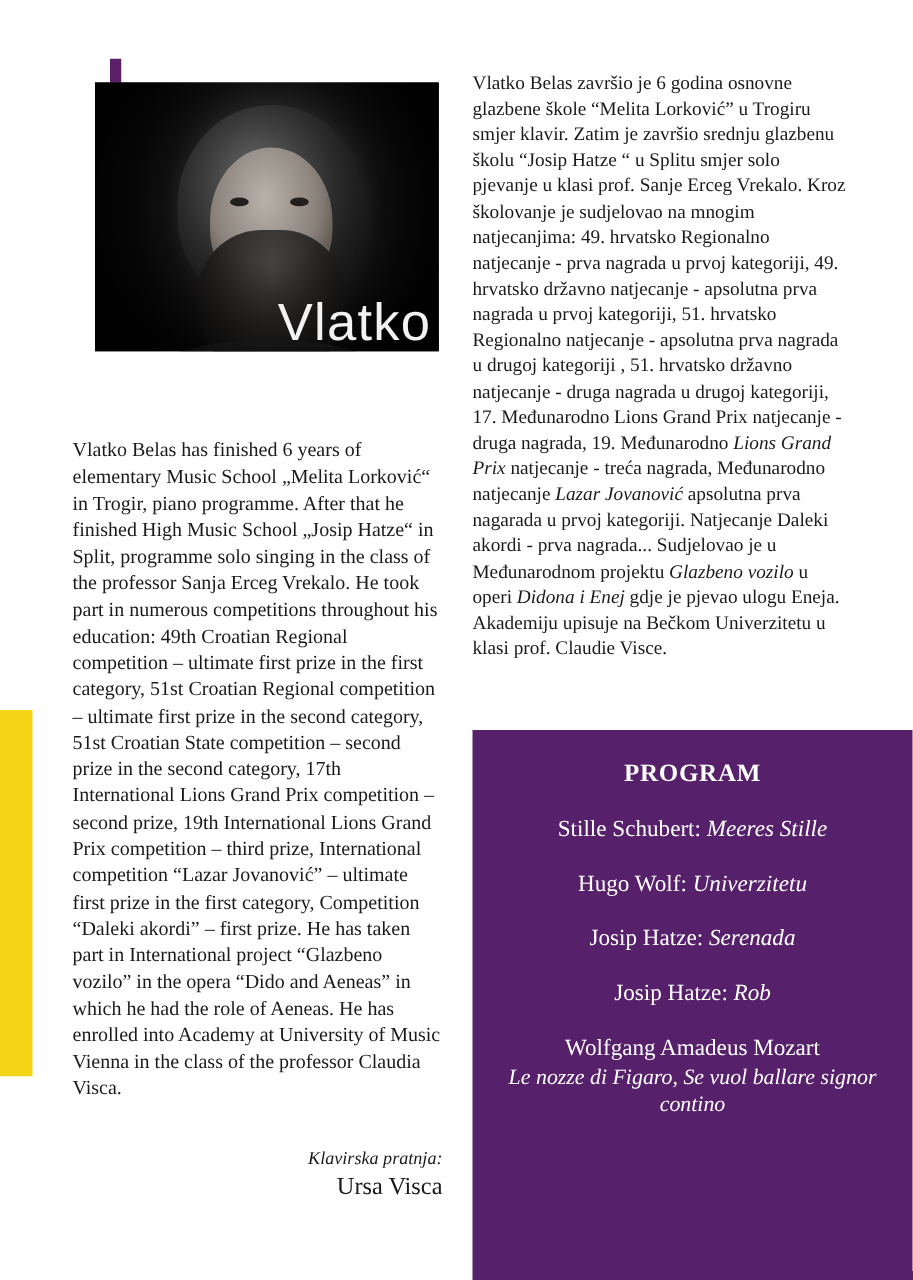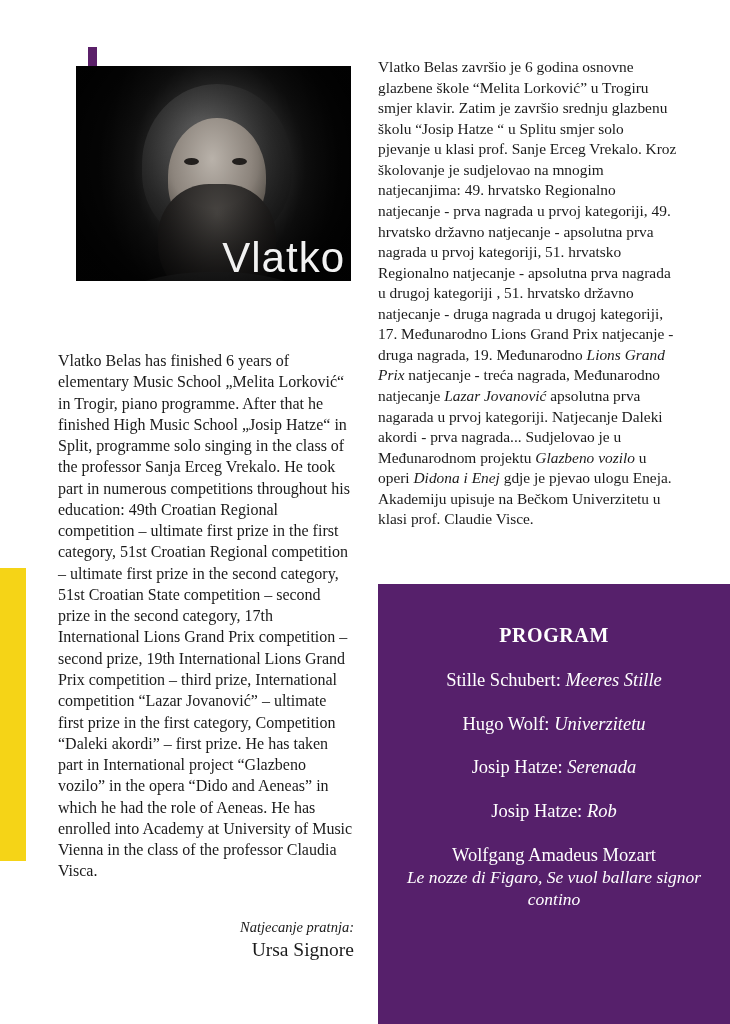--- a/index.html
+++ b/index.html
@@ -158,21 +158,21 @@
     top: 584px;
     width: 352px;
     height: 440px;
     background: #56206b;
     color: #ffffff;
     text-align: center;
     box-sizing: border-box;
     padding: 24px 18px 0 18px;
   }
   .program h2 {
-    margin: 16px 0 22px 0;
+    margin: 0 0 22px 0;
     font-family: "Liberation Serif", serif;
     font-weight: bold;
     font-size: 20px;
     letter-spacing: 0.6px;
   }
   .program .entry {
     font-size: 18.5px;
     line-height: 1.28;
     margin-bottom: 20px;
   }
@@ -204,22 +204,22 @@
 
 <div class="col-left">
   <p><b>Vlatko Belas</b><span> has finished 6 years of elementary Music School „Melita Lorković“ in Trogir, piano programme. After that he finished High Music School „Josip Hatze“ in Split, programme solo singing in the class of the professor Sanja Erceg Vrekalo. He took part in numerous competitions throughout his education: 49th Croatian Regional competition – ultimate first prize in the first category, 51st Croatian Regional competition – ultimate first prize in the second category, 51st Croatian State competition – second prize in the second category, 17th International Lions Grand Prix competition – second prize, 19th International Lions Grand Prix competition – third prize, International competition “Lazar Jovanović” – ultimate first prize in the first category, Competition “Daleki akordi” – first prize. He has taken part in International project “Glazbeno vozilo” in the opera “Dido and Aeneas” in which he had the role of Aeneas. He has enrolled into Academy at University of Music Vienna in the class of the professor Claudia Visca.</span></p>
 </div>
 
 <div class="col-right">
   <p><b>Vlatko Belas</b><span> završio je 6 godina osnovne glazbene škole “Melita Lorković” u Trogiru smjer klavir. Zatim je završio srednju glazbenu školu “Josip Hatze “ u Splitu smjer solo pjevanje u klasi prof. Sanje Erceg Vrekalo. Kroz školovanje je sudjelovao na mnogim natjecanjima: 49. hrvatsko Regionalno natjecanje - prva nagrada u prvoj kategoriji, 49. hrvatsko državno natjecanje - apsolutna prva nagrada u prvoj kategoriji, 51. hrvatsko Regionalno natjecanje - apsolutna prva nagrada u drugoj kategoriji , 51. hrvatsko državno natjecanje - druga nagrada u drugoj kategoriji, 17. Međunarodno Lions Grand Prix natjecanje - druga nagrada, 19. Međunarodno </span><i>Lions Grand Prix</i><span> natjecanje - treća nagrada, Međunarodno natjecanje </span><i>Lazar Jovanović</i><span> apsolutna prva nagarada u prvoj kategoriji. Natjecanje Daleki akordi - prva nagrada... Sudjelovao je u Međunarodnom projektu </span><i>Glazbeno vozilo</i><span> u operi </span><i>Didona i Enej</i><span> gdje je pjevao ulogu Eneja. Akademiju upisuje na Bečkom Univerzitetu u klasi prof. Claudie Visce.</span></p>
 </div>
 
 <div class="accompanist">
-  <div class="label">Natjecanje pratnja:</div>
-  <div class="name">Ursa Signore</div>
+  <div class="label">Klavirska pratnja:</div>
+  <div class="name">Ursa Visca</div>
 </div>
 
 <div class="program">
   <h2>PROGRAM</h2>
   <div id="program-entries">
       <div class="entry"><span>Stille Schubert:</span><span class="work"> Meeres Stille</span></div>
       <div class="entry"><span>Hugo Wolf:</span><span class="work"> Univerzitetu</span></div>
       <div class="entry"><span>Josip Hatze:</span><span class="work"> Serenada</span></div>
       <div class="entry"><span>Josip Hatze:</span><span class="work"> Rob</span></div>
       <div class="entry tight"><span>Wolfgang Amadeus Mozart</span><span class="work-block">Le nozze di Figaro, Se vuol ballare signor contino</span></div>

